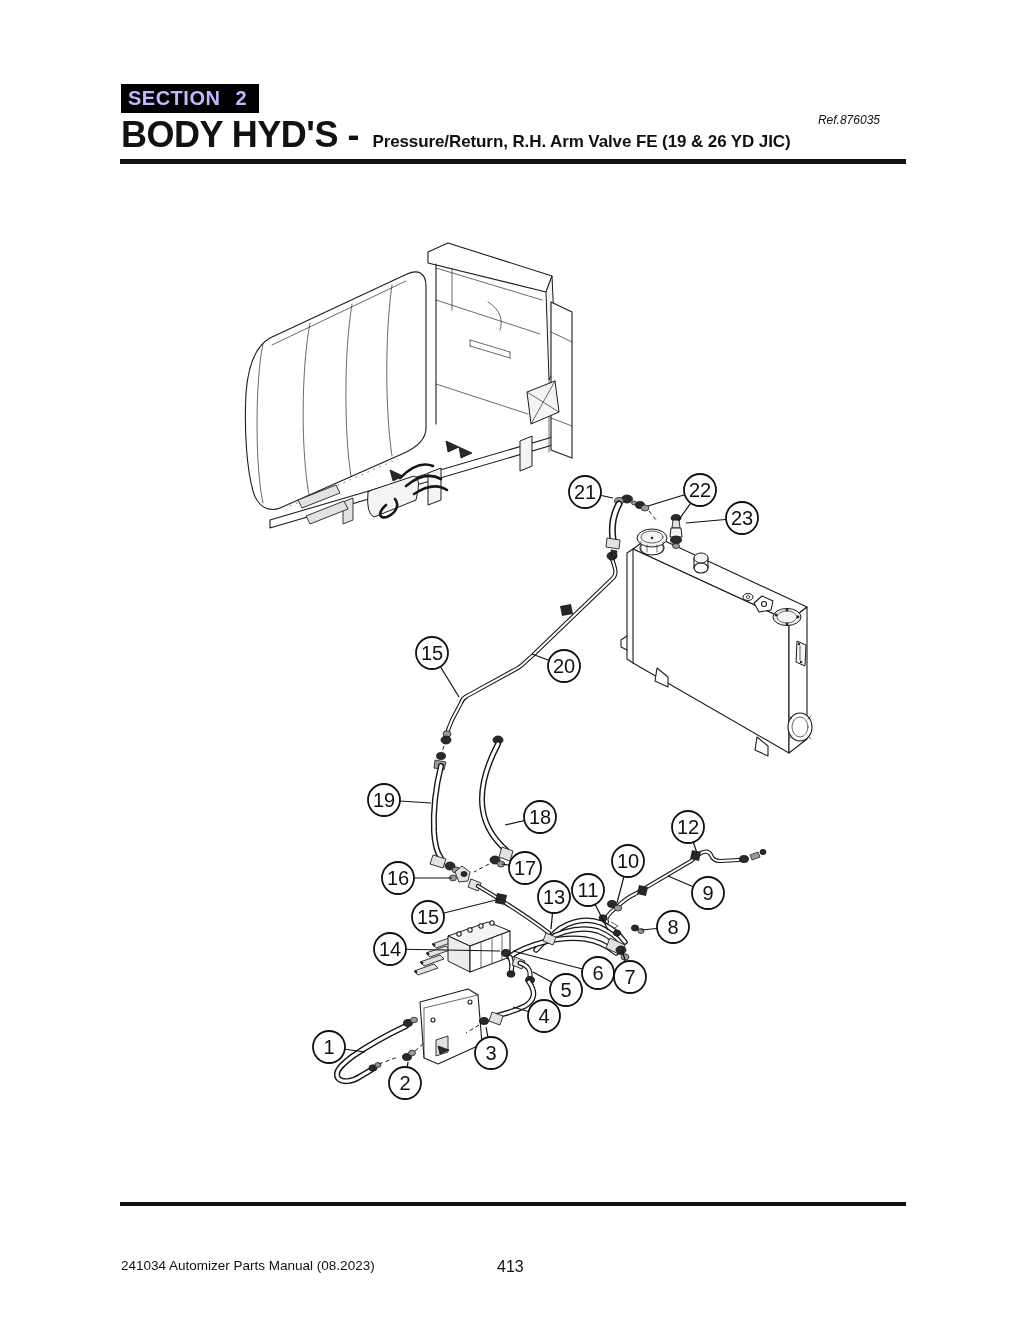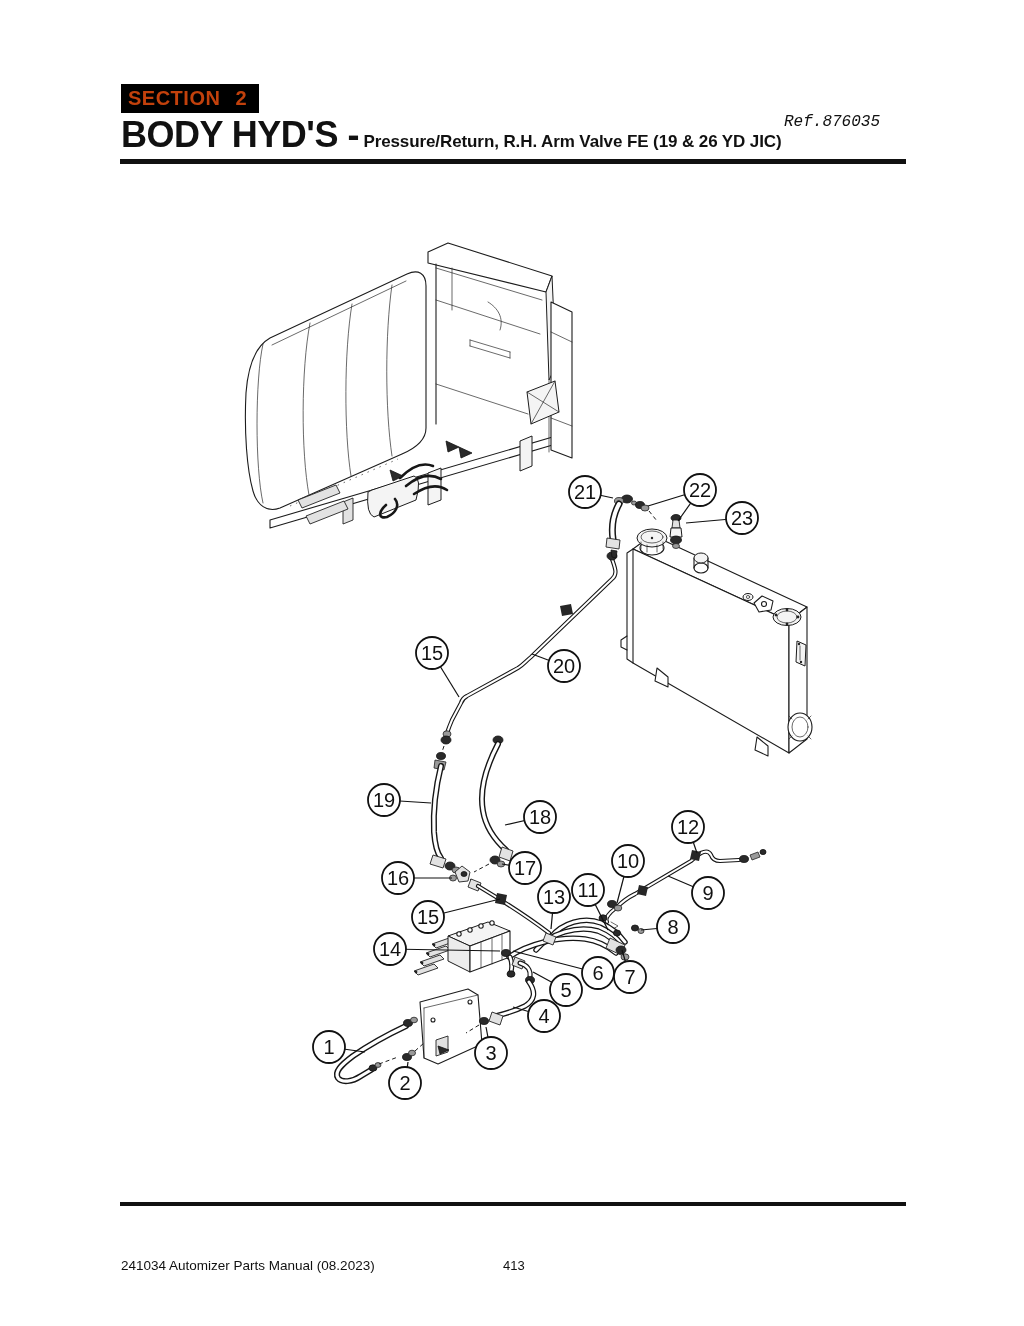--- a/index.html
+++ b/index.html
@@ -9,48 +9,48 @@
     background:#ffffff;
     font-family:"Liberation Sans",sans-serif;
     color:#111;
     overflow:hidden;
     margin:0 auto;
   }
   
   .header{position:absolute;left:121px;top:84px;right:118px;}
   .section-badge{
     display:inline-block;
-    background:#000;color:#c2410c;
+    background:#000;color:#c4b5fd;
     font-size:20px;font-weight:bold;
     letter-spacing:.5px;word-spacing:9px;
     padding:3px 12px 4px 7px;
     line-height:22px;
   }
   .title-row{margin-top:1px;white-space:nowrap;}
   .doc-title{
     font-size:36px;font-weight:bold;letter-spacing:-.5px;
     display:inline-block;vertical-align:baseline;
   }
   .doc-subtitle{
     font-size:17px;font-weight:bold;
     display:inline-block;vertical-align:baseline;
-    margin-left:0;letter-spacing:-.1px;
+    margin-left:9px;letter-spacing:-.1px;
   }
   .doc-ref{
     position:absolute;right:26px;top:29px;
-    font-size:16px;font-style:italic;
-    font-family:Liberation Mono, monospace;
+    font-size:12px;font-style:italic;
+    font-family:Liberation Sans, sans-serif;
     text-align:right;
   }
   .rule{position:absolute;left:120px;width:786px;background:#111;}
   .rule-top{top:159px;height:5px;}
   .rule-bottom{top:1202px;height:4px;}
   
   .footer-text{position:absolute;left:121px;top:1258px;font-size:13.5px;}
-  .page-num{position:absolute;left:497px;top:1258px;font-size:13px;margin-left:6px;}
+  .page-num{position:absolute;left:497px;top:1258px;font-size:16px;}
   
   .diagram{position:absolute;left:0;top:0;width:1024px;height:1326px;}
   .ln{fill:none;stroke:#1c1c1c;stroke-width:1.1;stroke-linejoin:round;stroke-linecap:round;}
   .ln-thin{fill:none;stroke:#2a2a2a;stroke-width:.7;stroke-linejoin:round;stroke-linecap:round;}
   .fill-white{fill:#fff;stroke:#1c1c1c;stroke-width:1.1;stroke-linejoin:round;}
   .fill-light{fill:#f4f4f4;stroke:#1c1c1c;stroke-width:1;stroke-linejoin:round;}
   .fill-mid{fill:#ececec;stroke:#1c1c1c;stroke-width:1;stroke-linejoin:round;}
   .dk{fill:#2a2a2a;stroke:#111;stroke-width:.8;}
   .md{fill:#9a9a9a;stroke:#222;stroke-width:.8;}
   .lt{fill:#e2e2e2;stroke:#222;stroke-width:.9;}

